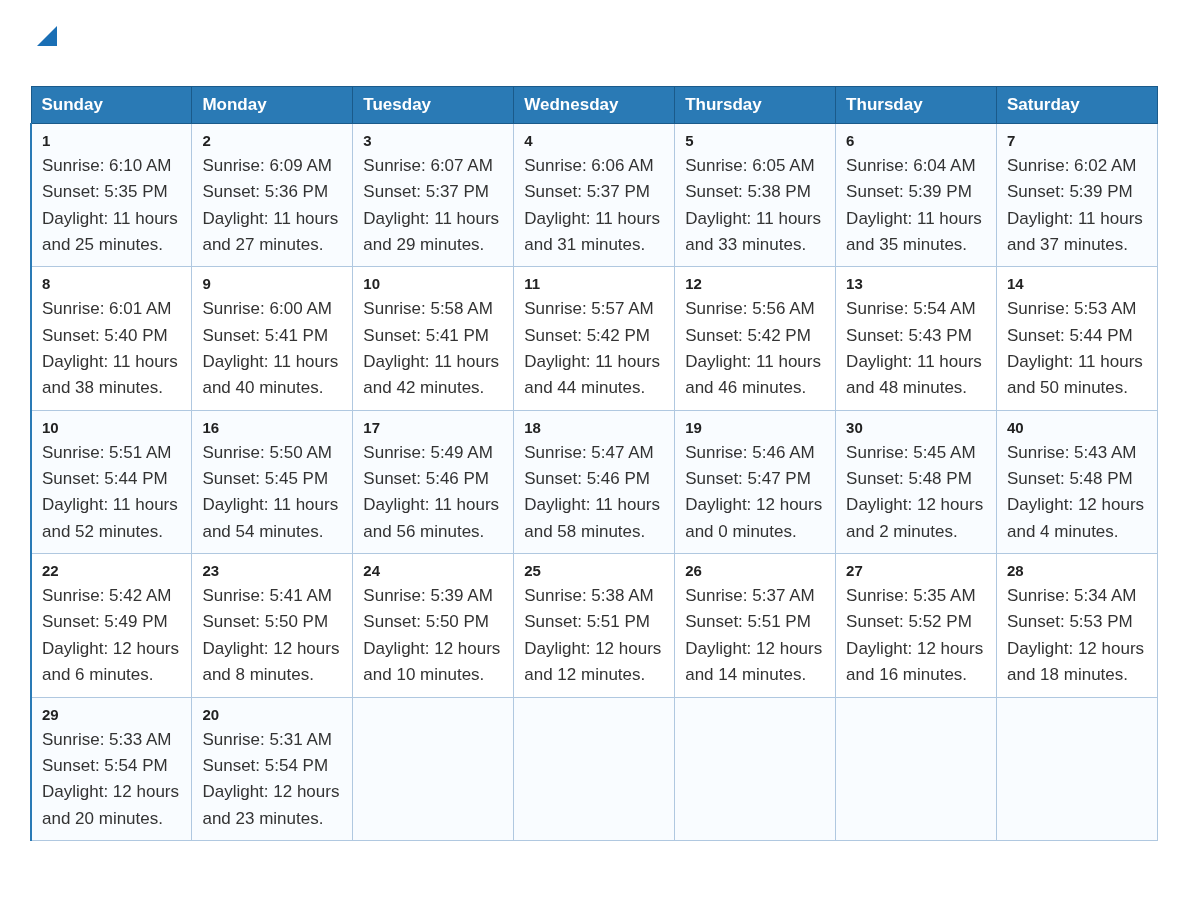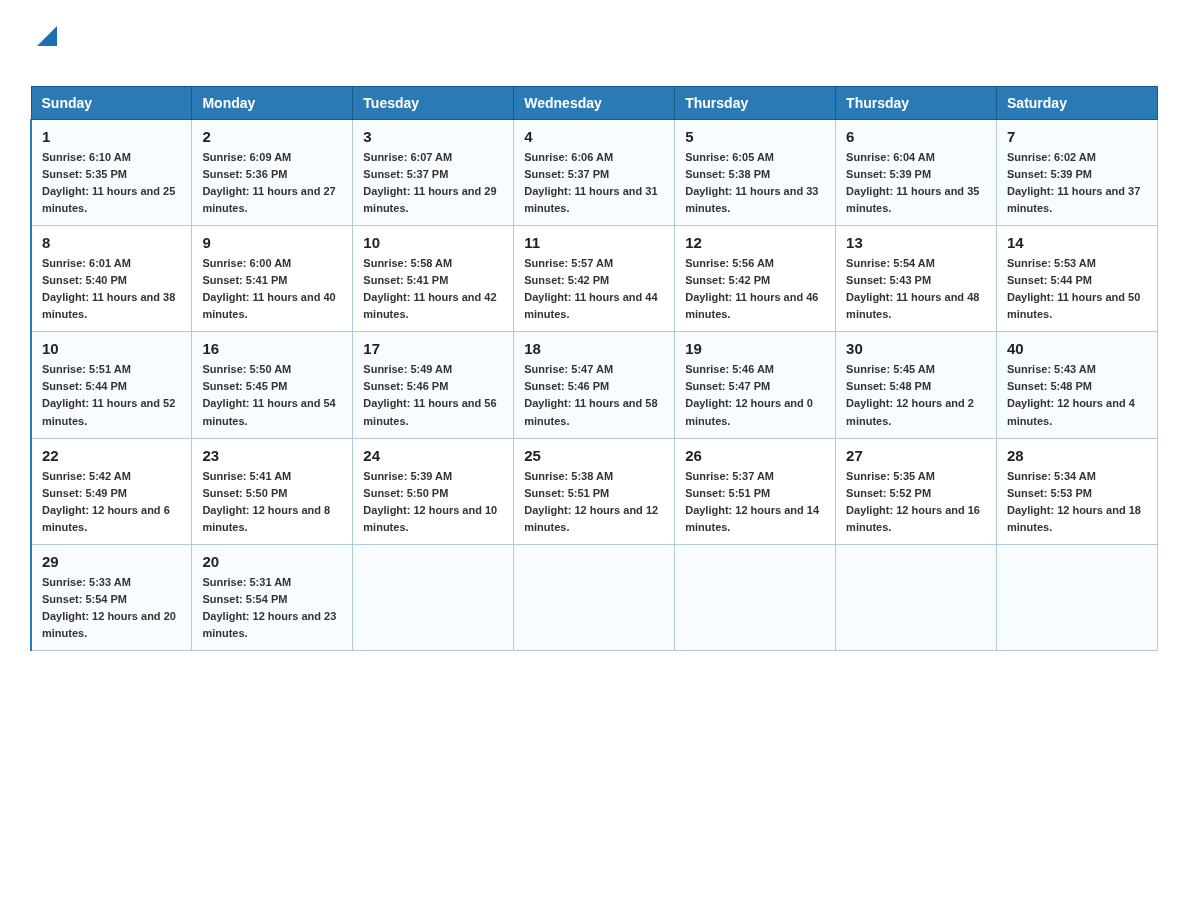--- a/index.html
+++ b/index.html
@@ -55,21 +55,21 @@
       margin-top: 4px;
     }
     table {
       width: 100%;
       border-collapse: collapse;
       margin-top: 8px;
     }
     thead tr th {
       background-color: #2a7ab5;
       color: #fff;
-      font-size: 14px;
+      font-size: 17px;
       font-weight: bold;
       padding: 8px 10px;
       text-align: left;
       border: 1px solid #1a5a8a;
     }
     tbody tr td {
       border: 1px solid #b0c8e0;
       vertical-align: top;
       padding: 8px 10px;
       font-size: 13px;
@@ -78,24 +78,23 @@
       min-height: 90px;
       height: 95px;
     }
     .day-num {
       font-size: 15px;
       font-weight: bold;
       margin-bottom: 4px;
       color: #222;
     }
     .day-info {
-      font-size: 11px;
+      font-size: 17px;
       line-height: 1.55;
       color: #333;
-      font-weight: bold;
     }
     .empty-cell {
       background: #fff;
     }
     tbody tr:nth-child(odd) td {
       background: #f9fcff;
     }
     tbody tr:nth-child(even) td {
       background: #fff;
     }

